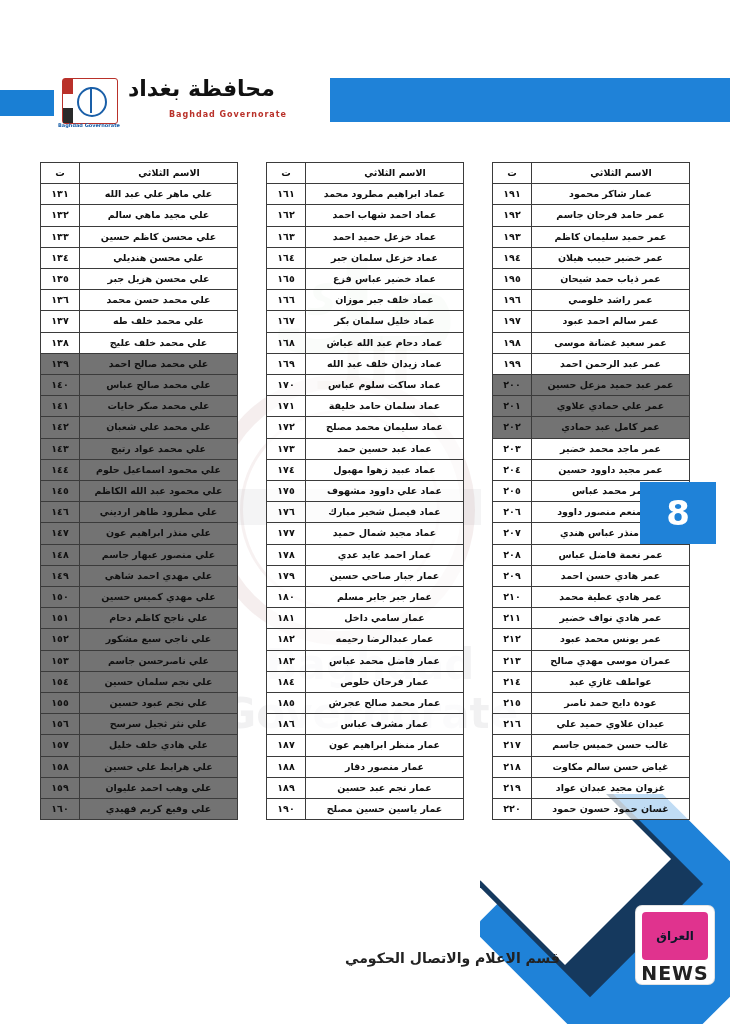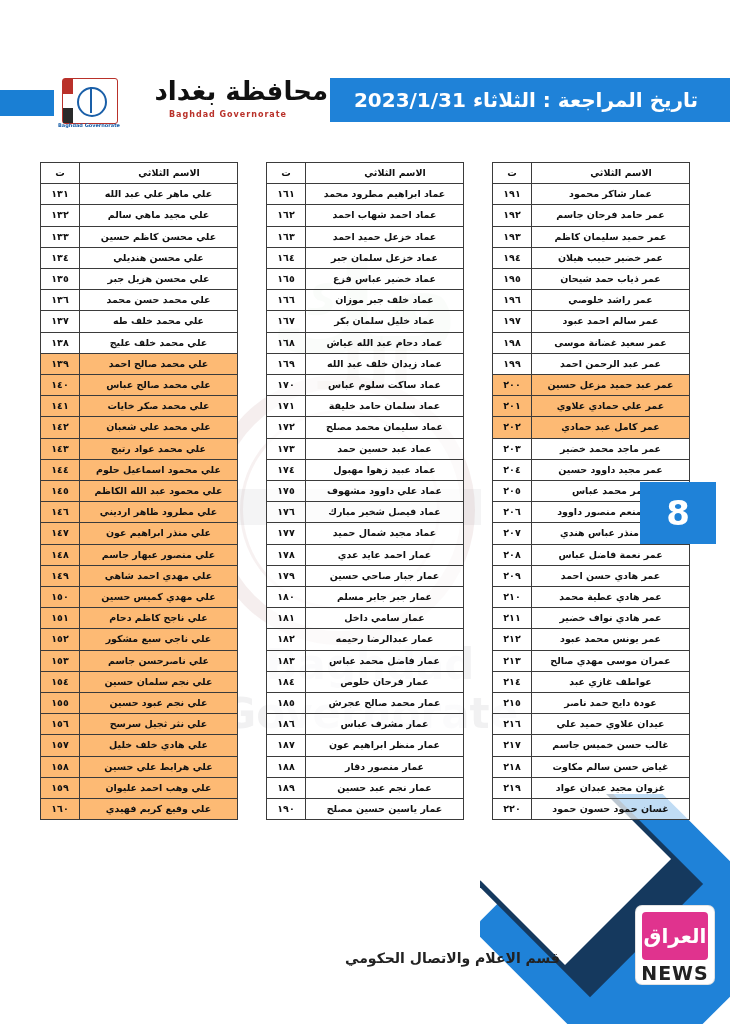--- a/index.html
+++ b/index.html
@@ -143,22 +143,22 @@
     width: 70px;
     text-align: center;
     font-size: 5px;
     color: #1a5fa8;
     font-weight: bold;
   }
   .gov-title {
     position: absolute;
     left: 128px; top: 4px;
     width: 200px;
-    text-align: right;
-    font-size: 26px;
+    text-align: left;
+    font-size: 22px;
     font-weight: bold;
     color: #111111;
     direction: rtl;
   }
   .gov-sub {
     position: absolute;
     left: 128px; top: 38px;
     width: 200px;
     text-align: center;
     font-size: 8px;
@@ -218,21 +218,21 @@
     width: 32px;
     text-align: center;
     font-size: 9.5px;
   }
   table.names td.nm {
     width: 130px;
     text-align: center;
   }
   table.names th.idx { width: 32px; }
   table.names th.nm  { width: 130px; padding-left: 24px; }
-  tr.hl td { background: #fdba74; }
+  tr.hl td { background: #737373; }
   tr.plain td { background: rgba(255,255,255,0.72); }
 
   
   .footer-text {
     position: absolute;
     left: 0; top: 950px;
     width: 560px;
     font-size: 14px;
     font-weight: bold;
     color: #222222;
@@ -277,22 +277,22 @@
     border-radius: 6px;
     box-shadow: 0 0 0 1px #e2e2e2;
     overflow: hidden;
   }
   .news-badge .pink {
     position: absolute;
     left: 6px; top: 6px;
     width: 66px; height: 48px;
     background: #e0338e;
     border-radius: 4px;
-    color: #ffffff;
-    font-size: 20px;
+    color: #0f172a;
+    font-size: 12px;
     font-weight: bold;
     display: flex;
     align-items: center;
     justify-content: center;
     direction: rtl;
   }
   .news-badge .label {
     position: absolute;
     left: 0; top: 56px;
     width: 78px;
@@ -311,21 +311,20 @@
   <div class="wm-circle-inner"></div>
   <div class="wm-text-big">فك</div>
   <div class="wm-text-mid">اللـ</div>
   <div class="wm-bar"></div>
   <div class="wm-text-diag">Baghdad Governorate</div>
 </div>
 
 <div class="header">
   <div class="header-blue-left"></div>
   <div class="header-blue-right"></div>
-  <div class="header-date">تاريخ المراجعة  :  الثلاثاء 2023/1/31</div>
 
   <div class="logo-box">
     <div class="logo-emblem">
       <div class="stripe"></div>
       <div class="globe"></div>
     </div>
     <div class="logo-caption">Baghdad Governorate</div>
   </div>
 
   <div class="gov-title">محافظة بغداد</div>

